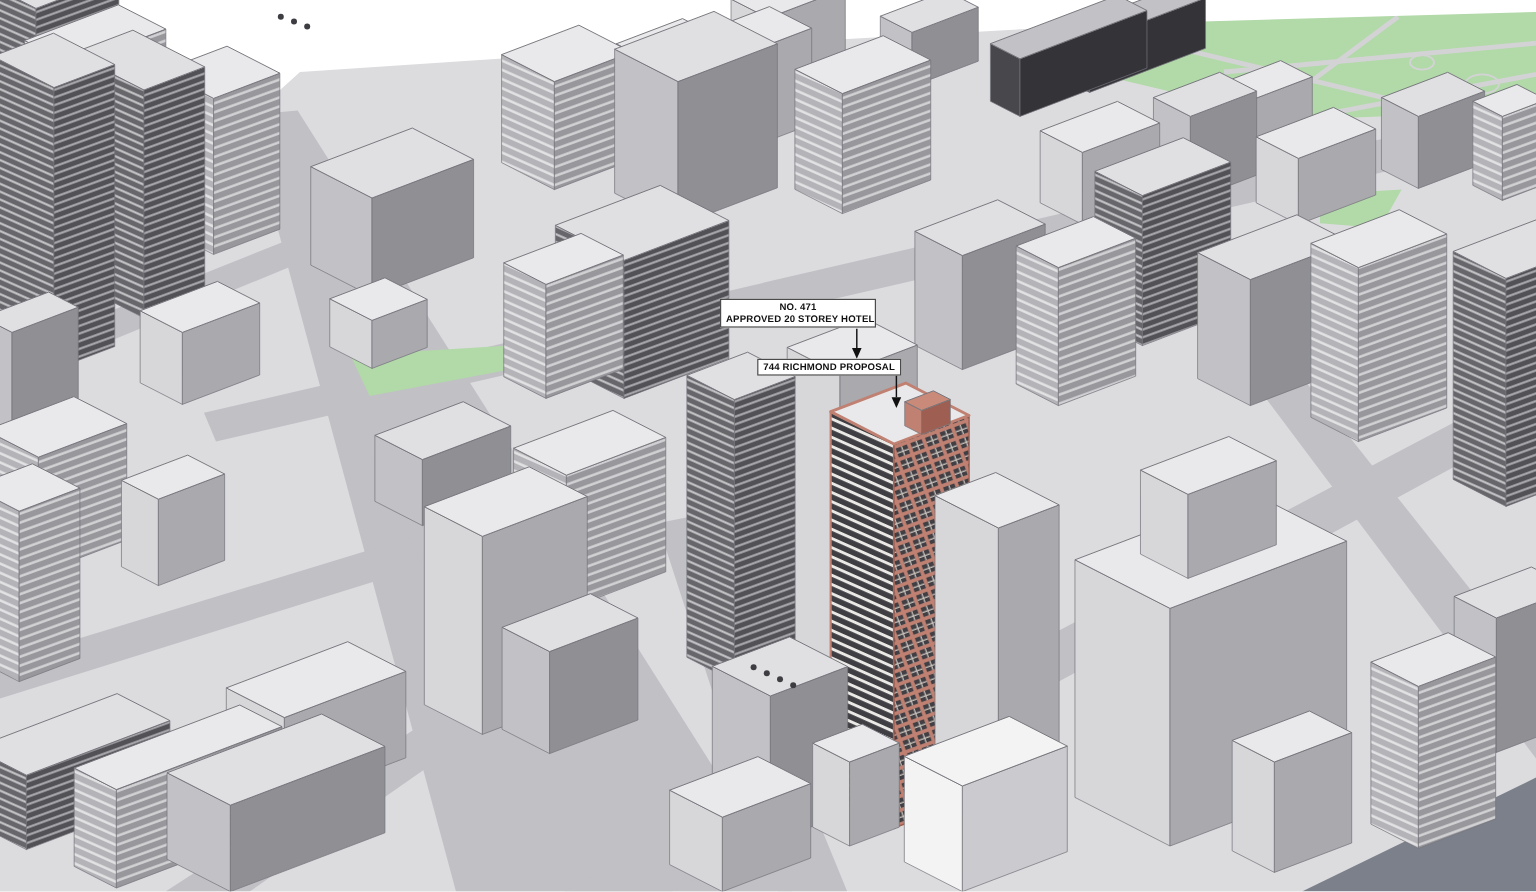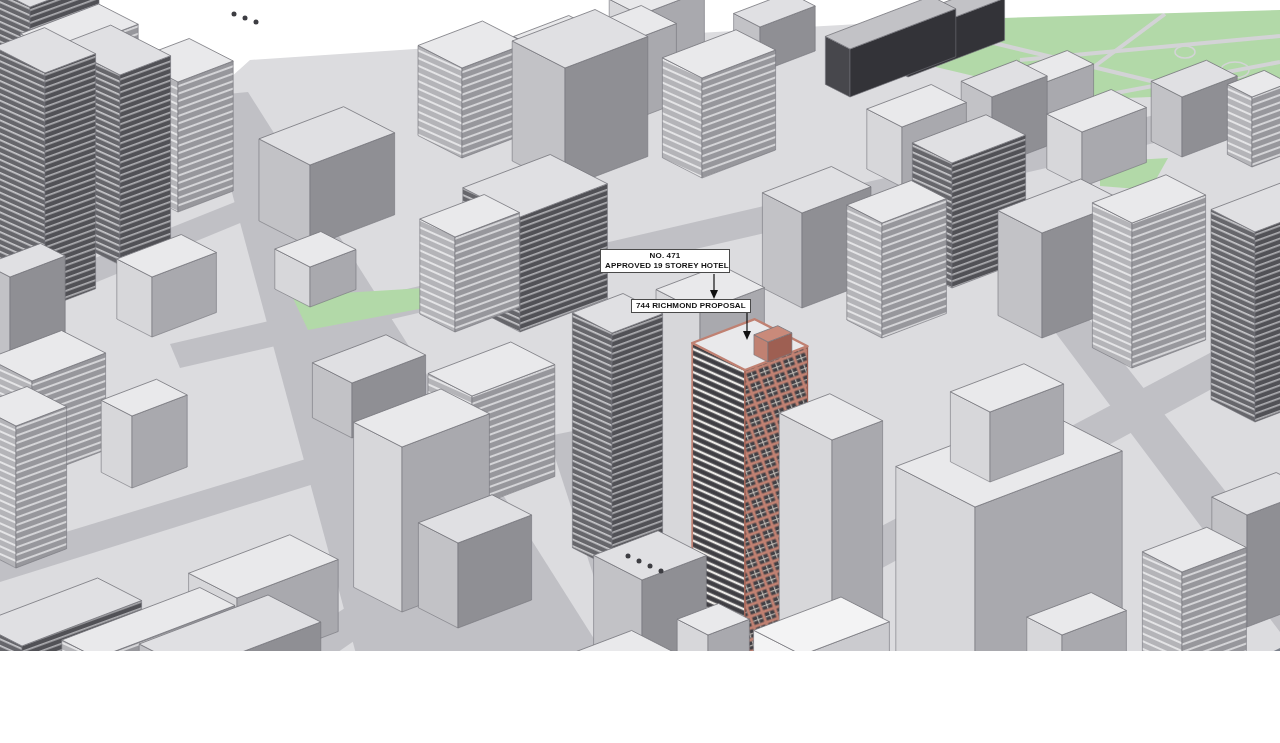--- a/index.html
+++ b/index.html
@@ -1,17 +1,17 @@
 <!DOCTYPE html>
 <html style="--c-sky: #ffffff; --c-ground: #dcdcdf; --c-street: #c0c0c5; --c-park_green: #b2d9a8; --c-park_path: #d3d3d6; --c-roof_light: #e9e9eb; --c-roof_med: #e0e0e3; --c-face_light: #d7d7da; --c-face_light_shade: #a9a9ae; --c-face_med: #c2c2c6; --c-face_med_shade: #8f8f94; --c-face_white: #f3f3f4; --c-face_white_shade: #cbcbcf; --c-stripe_dark_bg: #66666b; --c-stripe_dark_shade_bg: #515156; --c-stripe_med_bg: #b4b4b8; --c-stripe_med_shade_bg: #97979c; --c-stripe_line_light: #c9c9cc; --c-stripe_line_mid: #aeaeb2; --c-stripe_line_white: #e4e4e6; --c-stripe_line_soft: #d4d4d7; --c-row_dark: #47474c; --c-row_dark_side: #333338; --c-glass_dark: #3f3e43; --c-white_line: #eceae7; --c-red_frame: #c08172; --c-red_frame_shade: #9e5f52; --c-red_window: #413f44; --c-red_mullion: #cfc9c2; --c-red_roof_box: #c98a7a; --c-tree_dark: #3d3d42; --c-road_wedge: #7b808b; --c-outline: #74747a; --c-label_bg: #ffffff; --c-label_border: #4a4a4a; --c-label_text: #111111; --c-arrow: #111111;"><head>
 <meta charset="utf-8">
 <style>
   html,body{margin:0;padding:0;background:#ffffff;}
   .stage{
-    position:relative;width:1280px;height:651px;overflow:hidden;
+    position:relative;width:1280px;height:743px;overflow:hidden;
     background:var(--c-ground,#dcdcdf);
     font-family:"Liberation Sans",sans-serif;
   }
   .stage svg{position:absolute;left:0;top:0;}
   .anno{
     position:absolute;
     background:var(--c-label_bg,#fff);
     border:1px solid var(--c-label_border,#4a4a4a);
     color:var(--c-label_text,#111);
     font-size:8px;line-height:10px;font-weight:700;
@@ -400,16 +400,16 @@
       <path d="M710,290 L718,290 L714,299 Z" style="fill:var(--c-arrow)"></path>
     </g>
     <g>
       <path d="M735,309 L747,309 L747,331" style="stroke:var(--c-arrow);stroke-width:1.2;fill:none"></path>
       <path d="M743,331 L751,331 L747,340 Z" style="fill:var(--c-arrow)"></path>
     </g>
   </svg>
 
   <div class="anno anno-hotel">
     <div>NO. 471</div>
-    <div>APPROVED 19 STOREY HOTEL</div>
+    <div>APPROVED 20 STOREY HOTEL</div>
   </div>
   <div class="anno anno-proposal">744 RICHMOND PROPOSAL</div>
 </div>
 
 </body></html>

